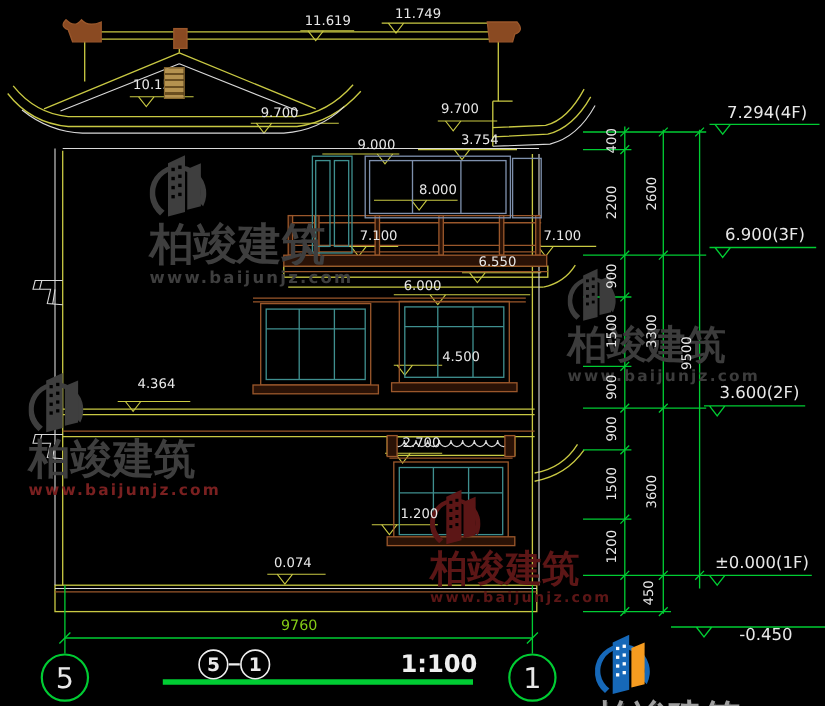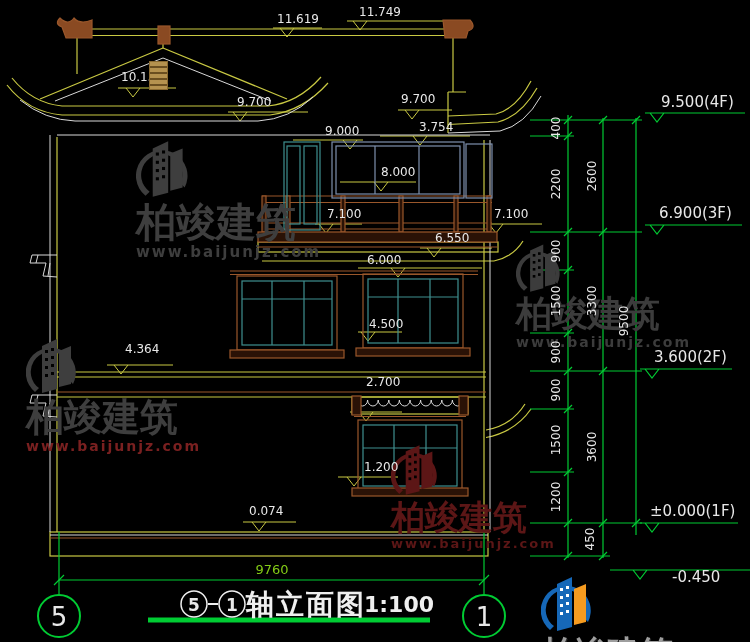--- a/index.html
+++ b/index.html
@@ -312,26 +312,26 @@
       <div class="lvl lvl-y" style="left: 121px; top: 71px;">10.158</div>
       <div class="lvl lvl-y" style="left: 237px; top: 96px;">9.700</div>
       <div class="lvl lvl-y" style="left: 401px; top: 93px;">9.700</div>
       <div class="lvl lvl-y" style="left: 325px; top: 125px;">9.000</div>
       <div class="lvl lvl-y" style="left: 419px; top: 121px;">3.754</div>
       <div class="lvl lvl-y" style="left: 381px; top: 166px;">8.000</div>
       <div class="lvl lvl-y" style="left: 327px; top: 208px;">7.100</div>
       <div class="lvl lvl-y" style="left: 494px; top: 208px;">7.100</div>
       <div class="lvl lvl-y" style="left: 435px; top: 232px;">6.550</div>
       <div class="lvl lvl-y" style="left: 367px; top: 254px;">6.000</div>
-      <div class="lvl lvl-y" style="left: 355px; top: 318px; padding-left: 14px;">4.500</div>
+      <div class="lvl lvl-y" style="left: 388px; top: 318px; padding-left: 14px;">4.500</div>
       <div class="lvl lvl-y" style="left: 125px; top: 343px;">4.364</div>
-      <div class="lvl lvl-y" style="left: 366px; top: 376px;">2.700</div>
+      <div class="lvl lvl-y" style="left: 366px; top: 396px;">2.700</div>
       <div class="lvl lvl-y" style="left: 364px; top: 461px;">1.200</div>
       <div class="lvl lvl-y" style="left: 249px; top: 505px;">0.074</div>
-      <div class="lvl lvl-g" style="left: 661px; top: 95px;">9.500(4F)</div>
+      <div class="lvl lvl-g" style="left: 661px; top: 95px;">7.294(4F)</div>
       <div class="lvl lvl-g" style="left: 659px; top: 206px;">6.900(3F)</div>
       <div class="lvl lvl-g" style="left: 654px; top: 350px;">3.600(2F)</div>
       <div class="lvl lvl-g" style="left: 650px; top: 504px;">±0.000(1F)</div>
       <div class="lvl lvl-g" style="left: 672px; top: 570px;">-0.450</div>
       <div class="dim" style="left: 556px; top: 128px;">400</div>
       <div class="dim" style="left: 556px; top: 184px;">2200</div>
       <div class="dim" style="left: 556px; top: 251px;">900</div>
       <div class="dim" style="left: 556px; top: 301px;">1500</div>
       <div class="dim" style="left: 556px; top: 352px;">900</div>
       <div class="dim" style="left: 556px; top: 390px;">900</div>
@@ -342,15 +342,14 @@
       <div class="dim" style="left: 592px; top: 301px;">3300</div>
       <div class="dim" style="left: 592px; top: 447px;">3600</div>
       <div class="dim" style="left: 624px; top: 321px;">9500</div>
     </div>
 
   <div id="dim-9760">9760</div>
   <div class="bubble-txt" id="bubble-left-txt">5</div>
   <div class="bubble-txt" id="bubble-right-txt">1</div>
   <div class="bubble-txt" id="title-bubble-l">5</div>
   <div class="bubble-txt" id="title-bubble-r">1</div>
-  <div id="title-text">轴立面图</div>
   <div id="title-scale">1:100</div>
 </div>
 
 </body></html>

